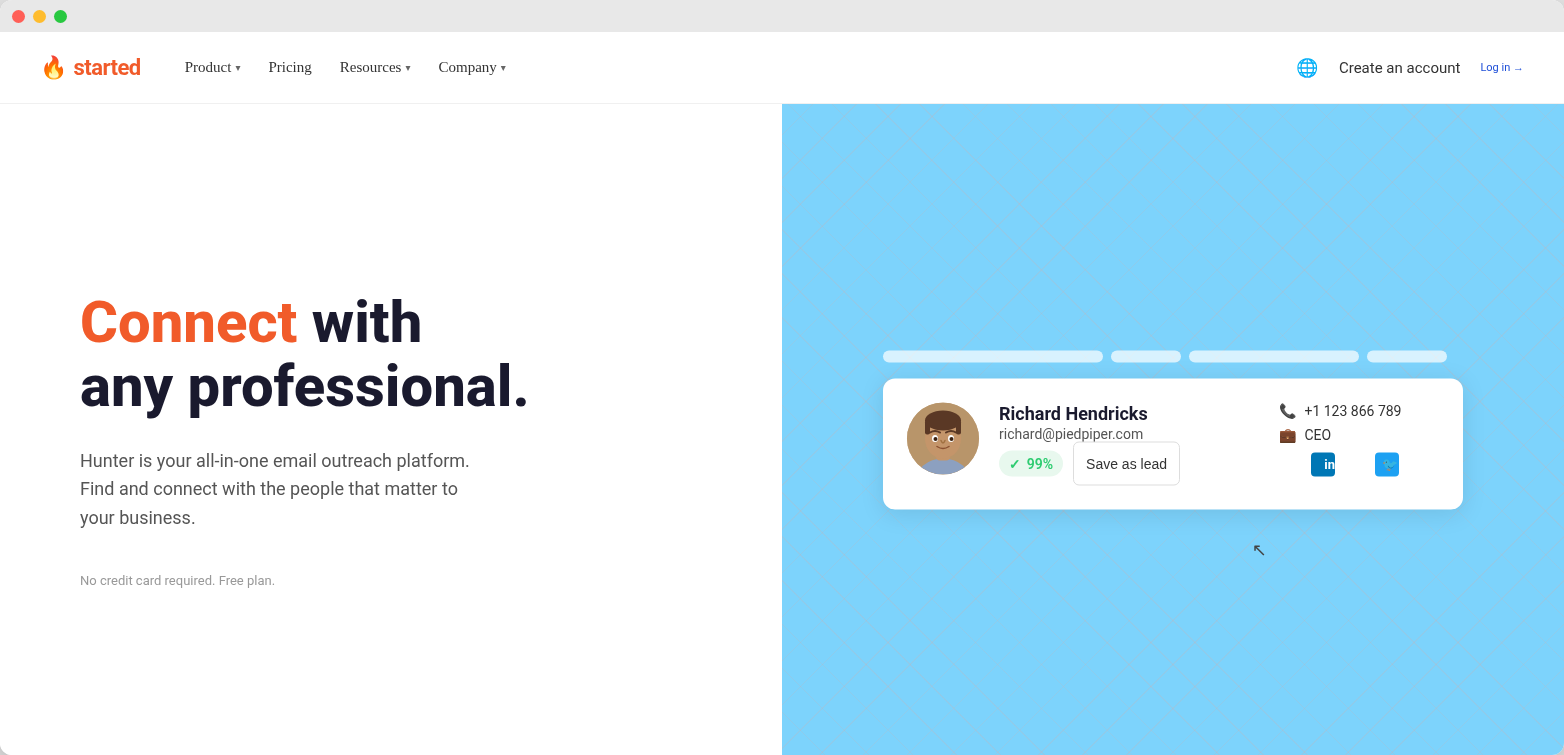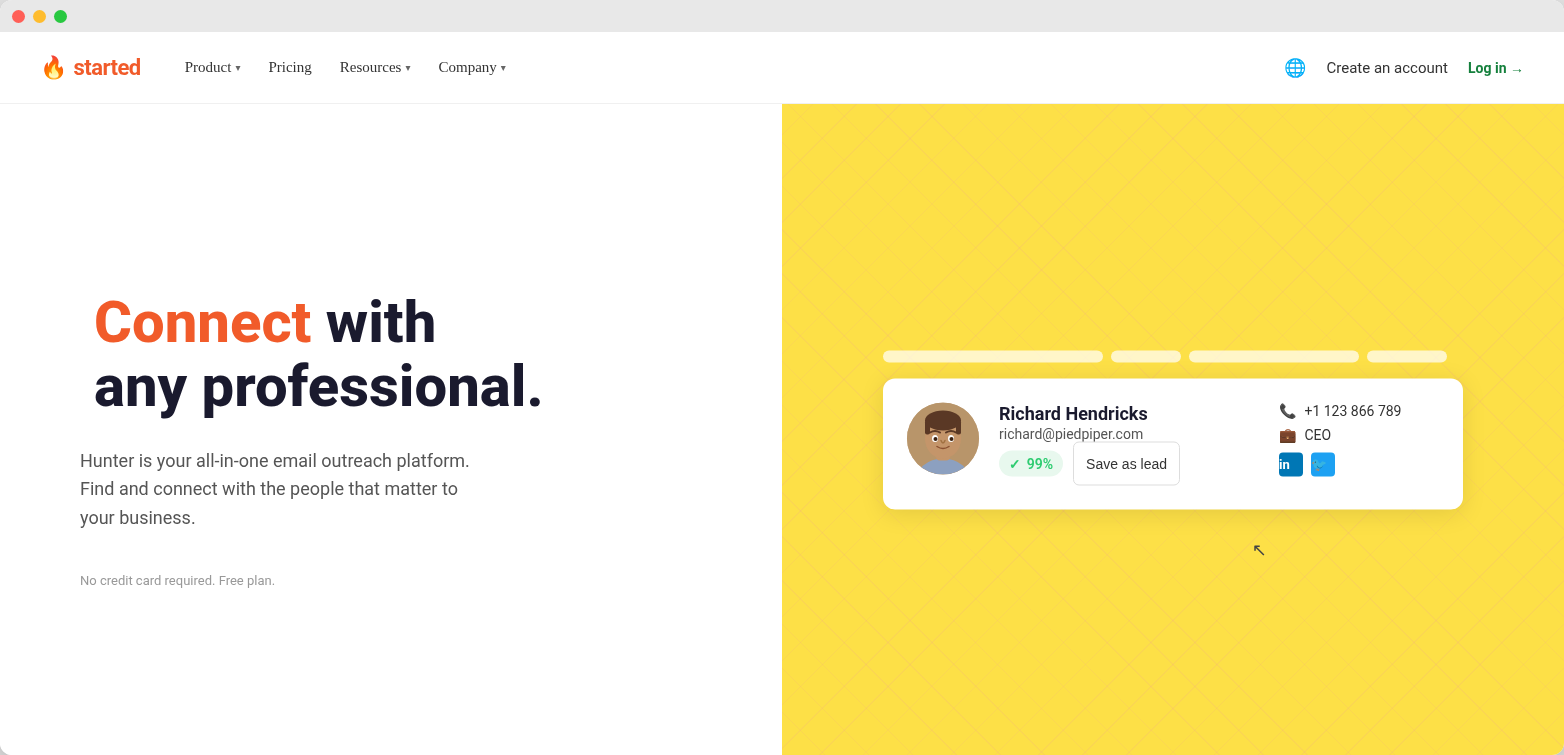--- a/index.html
+++ b/index.html
@@ -122,24 +122,24 @@
     }
 
     .create-account-link {
       color: #333;
       font-size: 15px;
       text-decoration: none;
       cursor: pointer;
     }
 
     .login-link {
-      color: #15803d;
-      font-size: 14px;
+      color: #1d4ed8;
+      font-size: 11px;
       text-decoration: none;
-      font-weight: 700;
+      font-weight: 400;
       cursor: pointer;
     }
 
     
     .main-content {
       display: flex;
       flex: 1;
       overflow: hidden;
     }
 
@@ -152,21 +152,20 @@
       justify-content: center;
       background: #fff;
     }
 
     .hero-heading {
       font-size: 58px;
       font-weight: 800;
       line-height: 1.1;
       margin-bottom: 28px;
       color: #1a1a2e;
-      margin-left: 14px;
     }
 
     .hero-heading .highlight {
       color: #f15b2a;
     }
 
     .hero-heading .normal {
       color: #1a1a2e;
     }
 
@@ -208,21 +207,21 @@
     }
 
     .no-credit-card {
       font-size: 13px;
       color: #999;
     }
 
     
     .hero-right {
       width: 50%;
-      background: #fde047;
+      background: #7dd3fc;
       position: relative;
       overflow: hidden;
     }
 
     
     .hero-right::before {
       content: '';
       position: absolute;
       inset: 0;
       background-image:
@@ -368,25 +367,26 @@
       gap: 8px;
       margin-top: 2px;
     }
 
     .social-badge {
       width: 24px;
       height: 24px;
       border-radius: 4px;
       display: flex;
       align-items: center;
-      justify-content: flex-start;
+      justify-content: flex-end;
       font-size: 13px;
       font-weight: 700;
       color: #fff;
       cursor: pointer;
+      margin-left: 32px;
     }
 
     .social-badge.linkedin {
       background: #0077b5;
     }
 
     .social-badge.twitter {
       background: #1da1f2;
     }
 

